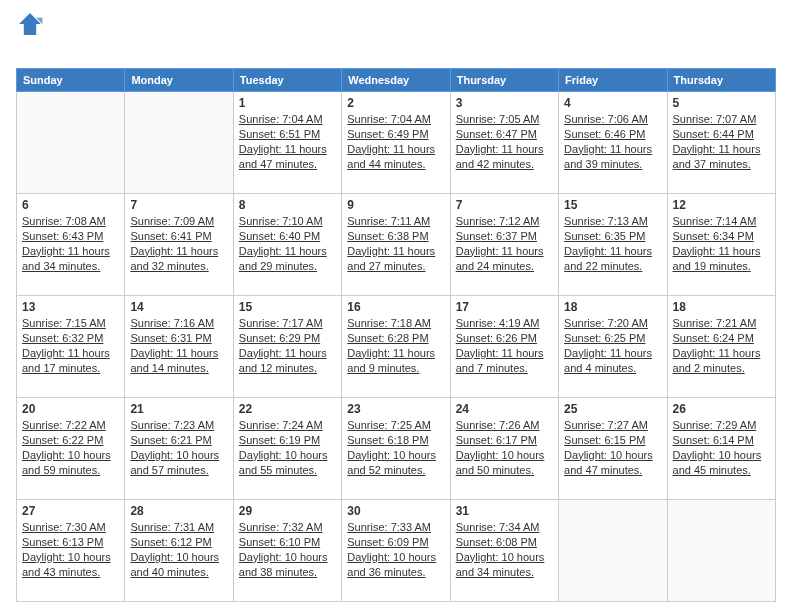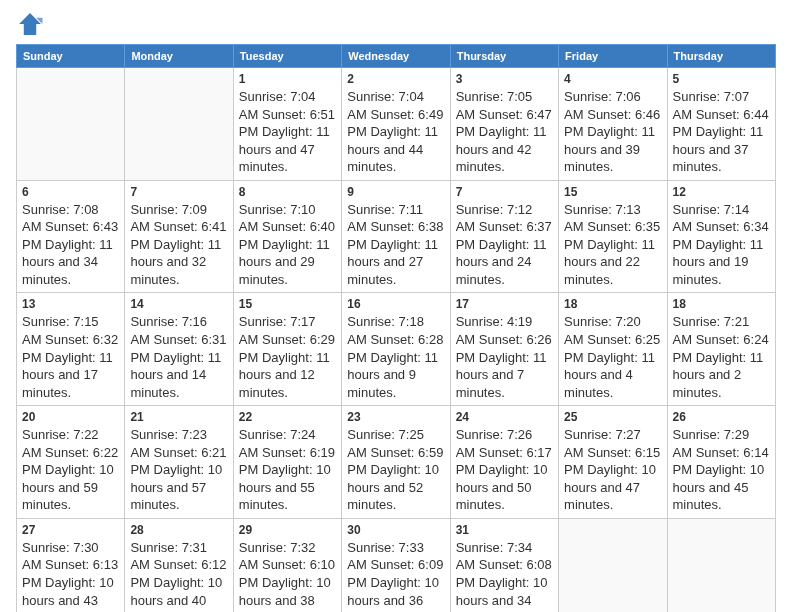--- a/index.html
+++ b/index.html
@@ -9,20 +9,21 @@
       width: 792px;
       height: 612px;
       overflow: hidden;
     }
     .page {
       width: 792px;
       height: 612px;
       padding: 10px 16px 10px 16px;
       display: flex;
       flex-direction: column;
+      gap: 24px;
     }
     .header {
       display: flex;
       justify-content: space-between;
       align-items: flex-start;
       margin-bottom: 6px;
     }
     .logo {
       display: flex;
       align-items: center;
@@ -79,23 +80,24 @@
     }
     .calendar tbody tr td.empty {
       background: #f9f9f9;
     }
     .day-num {
       font-size: 12px;
       font-weight: bold;
       margin-bottom: 2px;
     }
     .cell-text {
-      font-size: 13px;
+      font-size: 11px;
       line-height: 1.35;
       color: #333;
+      text-decoration: underline;
     }
   </style>
 </head>
 <body>
 
 <div class="page">
   <div class="header">
     <div class="logo">
       <svg class="logo-icon" viewBox="0 0 36 36">
         <polygon points="18,4 32,18 26,18 26,32 10,32 10,18 4,18" fill="#3a7abf"></polygon>
@@ -262,21 +264,21 @@
           </td>
           <td>
             <div class="day-num">22</div>
             <div class="cell-text">Sunrise: 7:24 AM
 Sunset: 6:19 PM
 Daylight: 10 hours and 55 minutes.</div>
           </td>
           <td>
             <div class="day-num">23</div>
             <div class="cell-text">Sunrise: 7:25 AM
-Sunset: 6:59 PM
+Sunset: 6:18 PM
 Daylight: 10 hours and 52 minutes.</div>
           </td>
           <td>
             <div class="day-num">24</div>
             <div class="cell-text">Sunrise: 7:26 AM
 Sunset: 6:17 PM
 Daylight: 10 hours and 50 minutes.</div>
           </td>
           <td>
             <div class="day-num">25</div>

